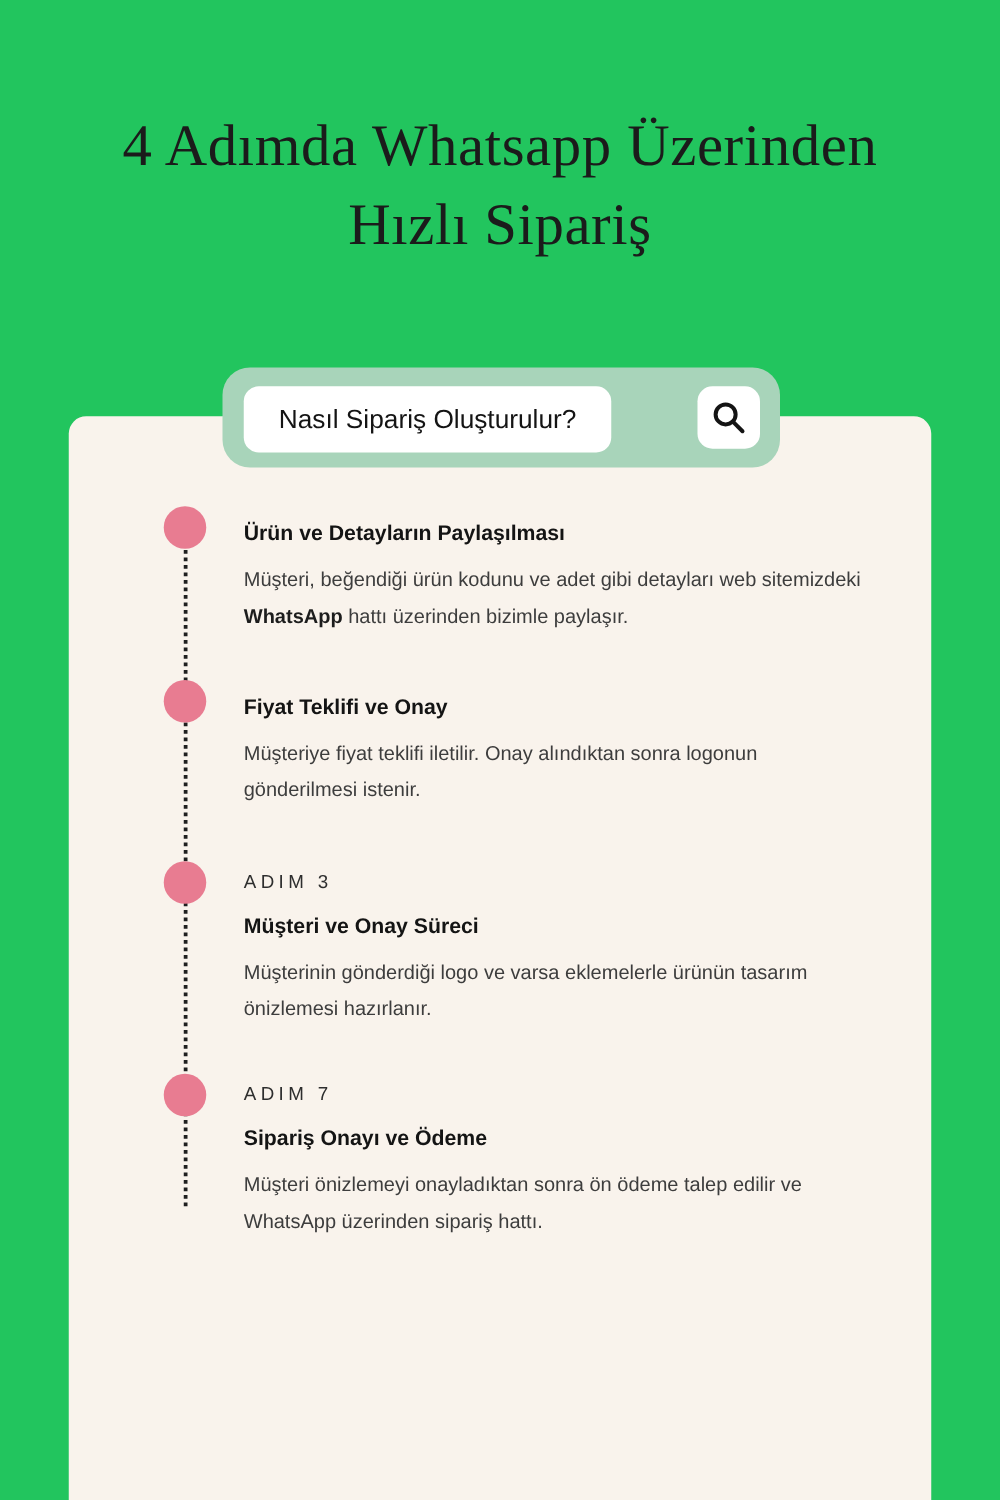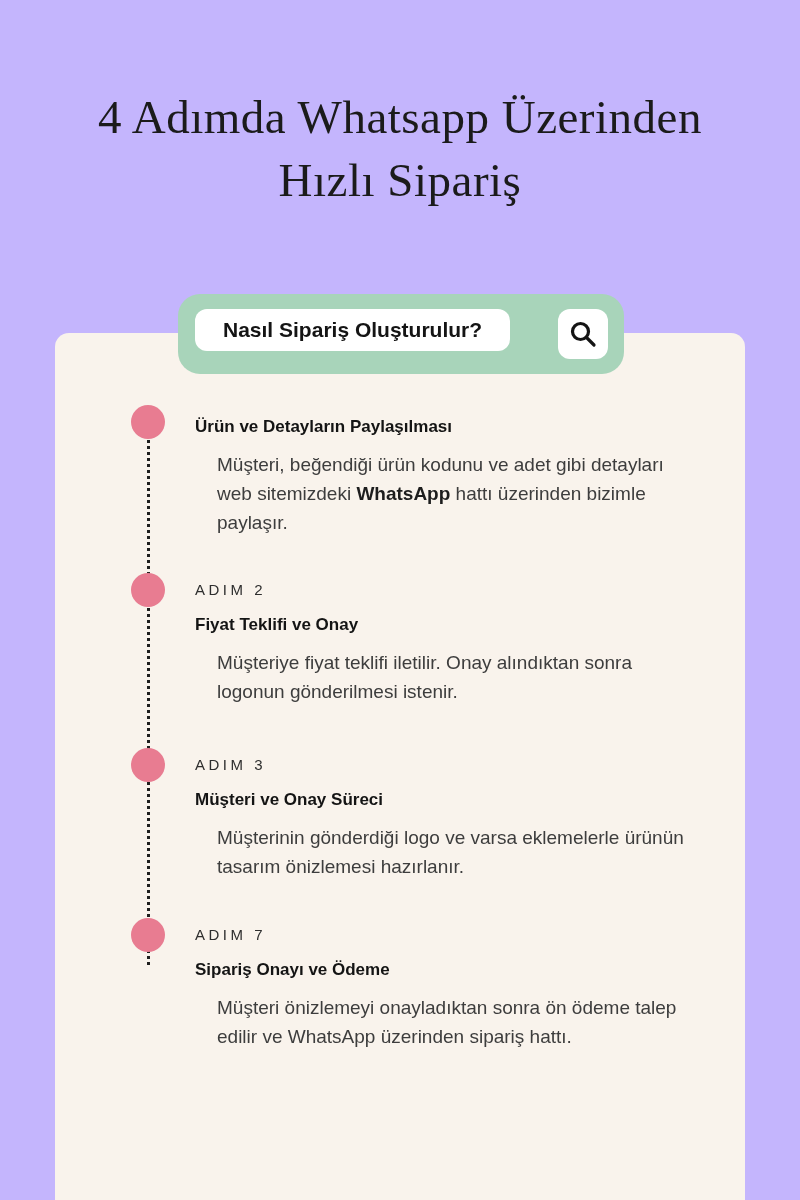--- a/index.html
+++ b/index.html
@@ -4,21 +4,21 @@
 <style>
   html, body { margin: 0; padding: 0; }
   body {
     font-family: "Liberation Sans", "DejaVu Sans", sans-serif;
     background: #EBA9A4;
   }
   .page {
     position: relative;
     width: 800px;
     height: 1200px;
-    background: #c4b5fd;
+    background: #22c55e;
     overflow: hidden;
     margin: 0 auto;
   }
   .title {
     position: absolute;
     top: 86px;
     left: 80px;
     width: 640px;
     text-align: center;
     font-family: "Liberation Serif", "DejaVu Serif", serif;
@@ -43,28 +43,28 @@
     top: 294px;
     width: 446px;
     height: 80px;
     background: #A8D4BA;
     border-radius: 22px;
   }
   .search-pill {
     position: absolute;
     left: 17px;
     top: 15px;
-    height: 42px;
+    height: 53px;
     padding: 0 28px;
     background: #ffffff;
     border-radius: 12px;
     display: flex;
     align-items: center;
     font-size: 21px;
-    font-weight: 700;
+    font-weight: 400;
     color: #141414;
     white-space: nowrap;
   }
   .search-btn {
     position: absolute;
     right: 16px;
     top: 15px;
     width: 50px;
     height: 50px;
     background: #ffffff;
@@ -111,25 +111,24 @@
     margin-bottom: 10px;
   }
   .step-heading {
     font-size: 17px;
     font-weight: 700;
     color: #141414;
     line-height: 30px;
     margin-bottom: 8px;
   }
   .step-body {
-    font-size: 19px;
+    font-size: 16px;
     color: #3d3d3d;
     line-height: 29px;
     max-width: 500px;
-    margin-left: 22px;
   }
   .step-body b { color: #1d1d1d; }
 </style>
 </head>
 <body>
 
 <div class="page">
 
   <div class="title">4 Adımda Whatsapp Üzerinden Hızlı Sipariş</div>
 
@@ -151,21 +150,20 @@
     <div class="line"></div>
 
     <div class="step">
       <div class="dot"></div>
       <div class="step-heading">Ürün ve Detayların Paylaşılması</div>
       <div class="step-body"><span>Müşteri, beğendiği ürün kodunu ve adet gibi detayları web sitemizdeki </span><b>WhatsApp</b><span> hattı üzerinden bizimle paylaşır.</span></div>
     </div>
 
     <div class="step">
       <div class="dot"></div>
-      <div class="step-label">ADIM 2</div>
       <div class="step-heading">Fiyat Teklifi ve Onay</div>
       <div class="step-body">Müşteriye fiyat teklifi iletilir. Onay alındıktan sonra logonun gönderilmesi istenir.</div>
     </div>
 
     <div class="step">
       <div class="dot"></div>
       <div class="step-label">ADIM 3</div>
       <div class="step-heading">Müşteri ve Onay Süreci</div>
       <div class="step-body">Müşterinin gönderdiği logo ve varsa eklemelerle ürünün tasarım önizlemesi hazırlanır.</div>
     </div>

